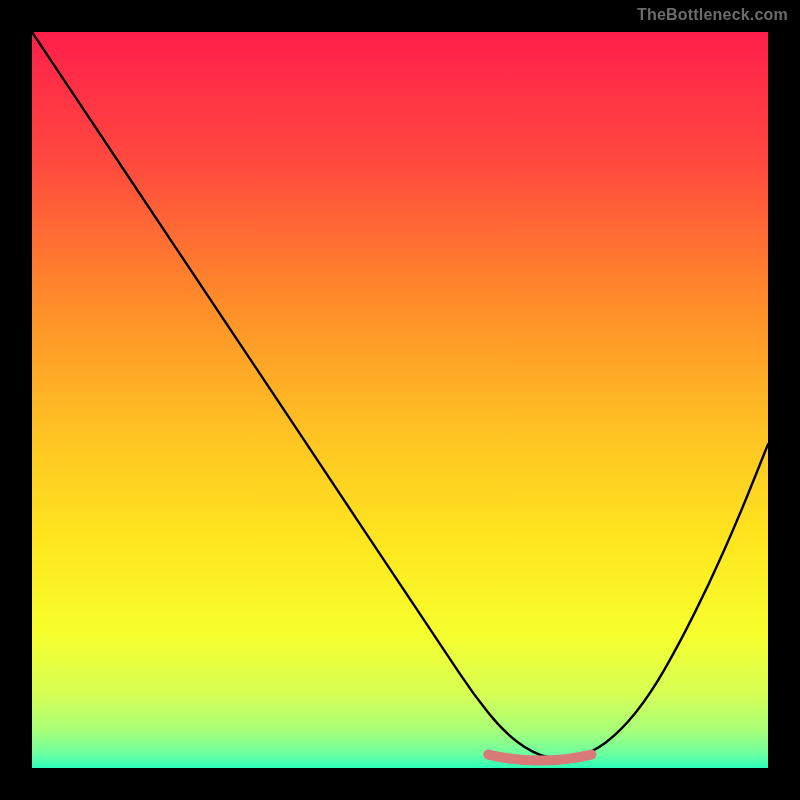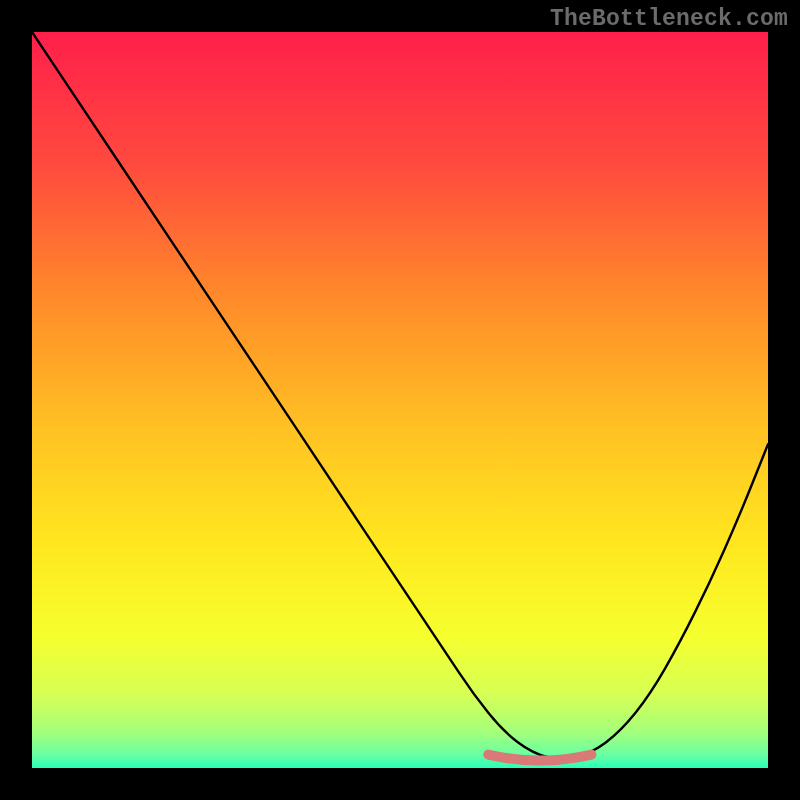--- a/index.html
+++ b/index.html
@@ -23,22 +23,22 @@
     left: 32px;
     top: 32px;
     width: 736px;
     height: 736px;
     overflow: hidden;
   }
   .watermark {
     position: absolute;
     top: 6px;
     right: 12px;
-    font-family: Liberation Mono, monospace;
-    font-size: 23px;
+    font-family: Liberation Sans, sans-serif;
+    font-size: 16px;
     font-weight: 600;
     color: #6b6b6b;
     letter-spacing: 0.2px;
     user-select: none;
   }
   svg { display: block; }
 </style>
 </head>
 <body>
 

